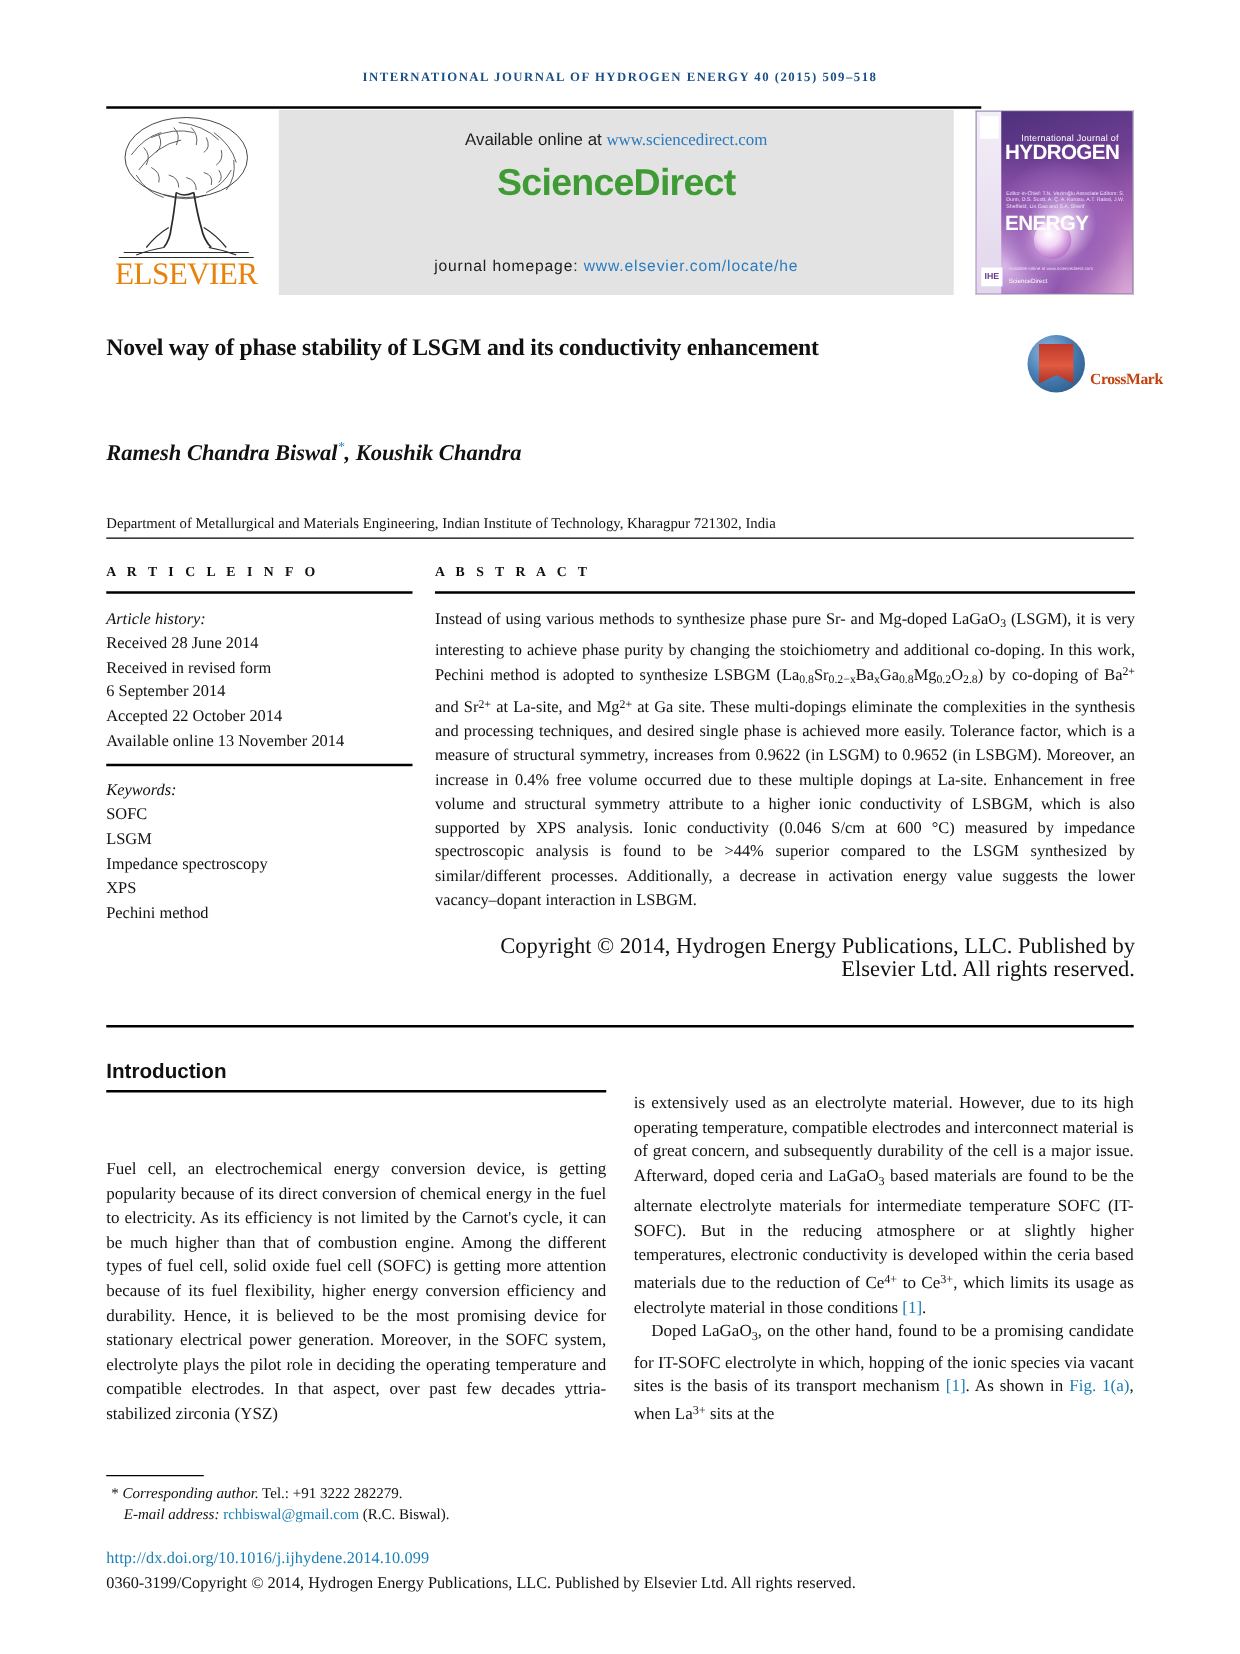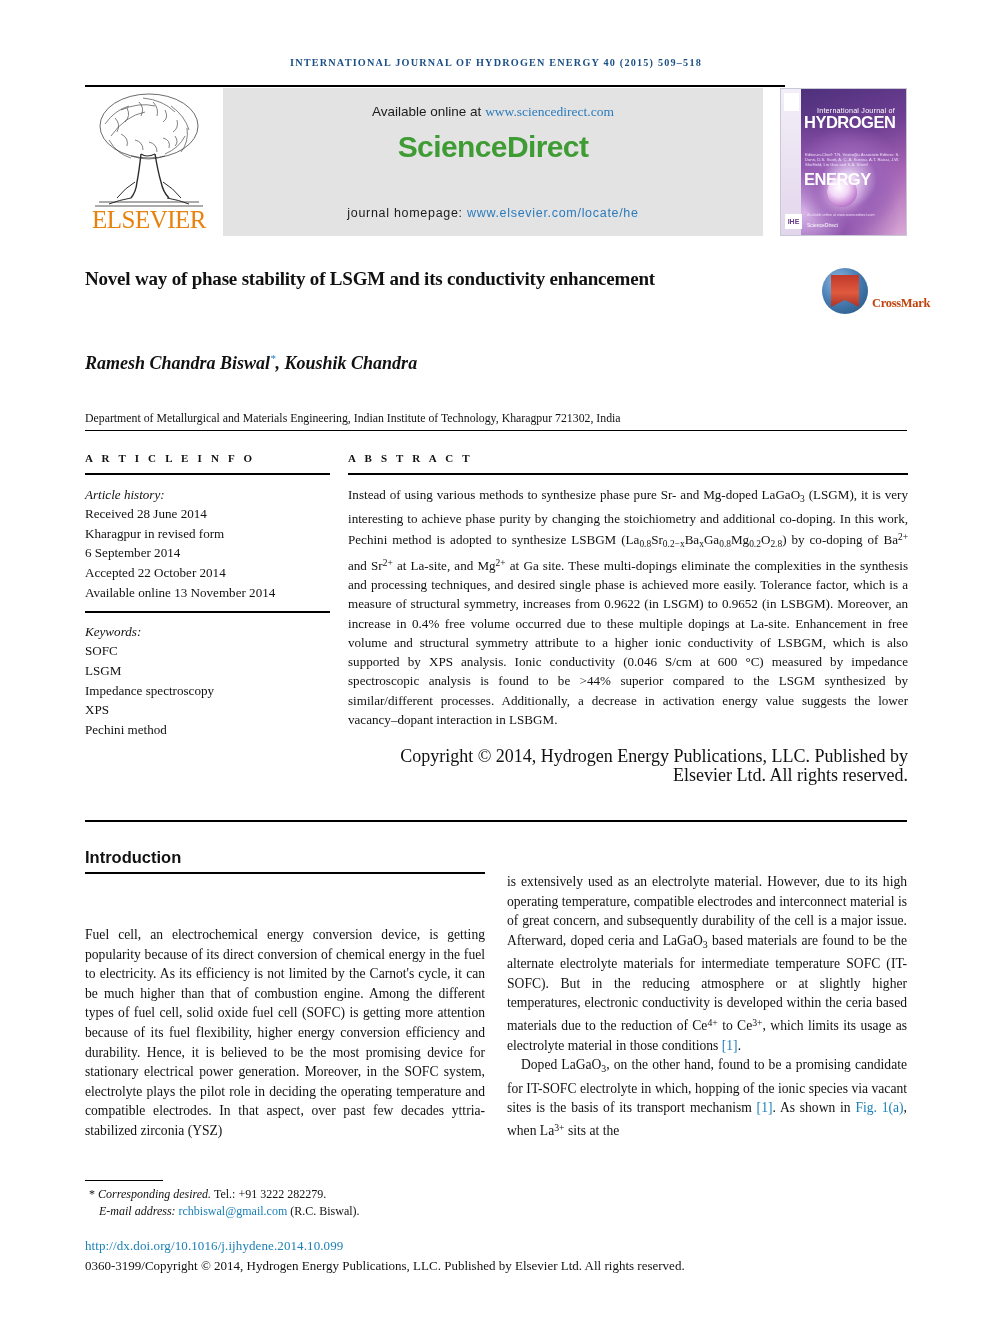--- a/index.html
+++ b/index.html
@@ -494,21 +494,21 @@
   </div>
   <div class="affil">Department of Metallurgical and Materials Engineering, Indian Institute of Technology, Kharagpur 721302, India</div>
 
   <div class="rule-info-top"></div>
 
   <div class="info-col">
     <div class="sec-head">A R T I C L E   I N F O</div>
     <div class="sec-rule"></div>
     <div class="info-line it">Article history:</div>
     <div class="info-line">Received 28 June 2014</div>
-    <div class="info-line">Kharagpur in revised form</div>
+    <div class="info-line">Received in revised form</div>
     <div class="info-line">6 September 2014</div>
     <div class="info-line">Accepted 22 October 2014</div>
     <div class="info-line">Available online 13 November 2014</div>
     <div class="sec-rule-2"></div>
     <div class="info-line it">Keywords:</div>
     <div class="info-line">SOFC</div>
     <div class="info-line">LSGM</div>
     <div class="info-line">Impedance spectroscopy</div>
     <div class="info-line">XPS</div>
     <div class="info-line">Pechini method</div>
@@ -532,21 +532,21 @@
 
   <div class="col-right">
     <p class="body-p"><span>is extensively used as an electrolyte material. However, due to its high operating temperature, compatible electrodes and interconnect material is of great concern, and subsequently durability of the cell is a major issue. Afterward, doped ceria and LaGaO</span><sub>3</sub><span> based materials are found to be the alternate electrolyte materials for intermediate temperature SOFC (IT-SOFC). But in the reducing atmosphere or at slightly higher temperatures, electronic conductivity is developed within the ceria based materials due to the reduction of Ce</span><sup class="chg">4+</sup><span> to Ce</span><sup class="chg">3+</sup><span>, which limits its usage as electrolyte material in those conditions </span><a class="ref" href="#">[1]</a><span>.</span></p>
     <p class="body-p"><span>Doped LaGaO</span><sub>3</sub><span>, on the other hand, found to be a promising candidate for IT-SOFC electrolyte in which, hopping of the ionic species via vacant sites is the basis of its transport mechanism </span><a class="ref" href="#">[1]</a><span>. As shown in </span><a class="ref" href="#">Fig. 1(a)</a><span>, when La</span><sup class="chg">3+</sup><span> sits at the</span></p>
   </div>
 
   <div class="fn-rule"></div>
   <div class="footnote">
     <div class="ft-line first">
       <span>*</span>
-      <i>Corresponding desired.</i><span> Tel.: +91 3222 282279.</span>
+      <i>Corresponding author.</i><span> Tel.: +91 3222 282279.</span>
     </div>
     <div class="ft-line">
       <i>E-mail address: </i><a href="#">rchbiswal@gmail.com</a><span> (R.C. Biswal).</span>
     </div>
   </div>
   <div class="doi">
     <span>http://dx.doi.org/10.1016/j.ijhydene.2014.10.099</span>
   </div>
   <div class="copyline">0360-3199/Copyright © 2014, Hydrogen Energy Publications, LLC. Published by Elsevier Ltd. All rights reserved.</div>
 

